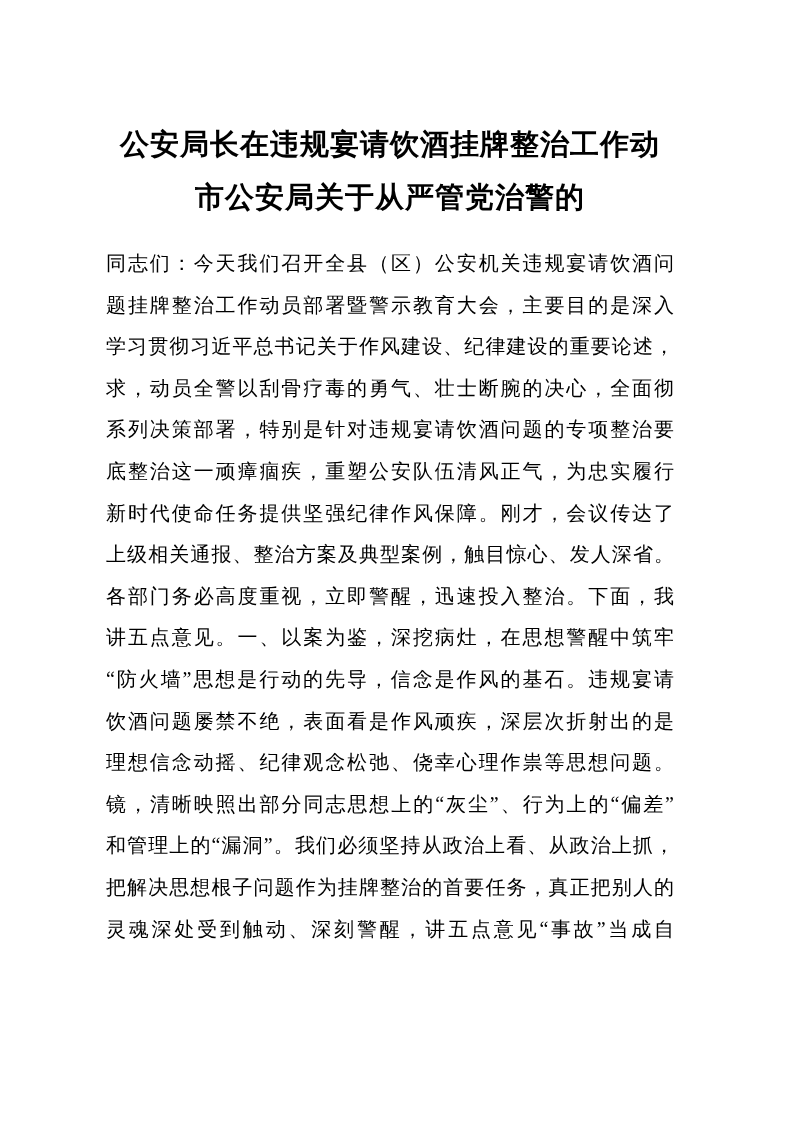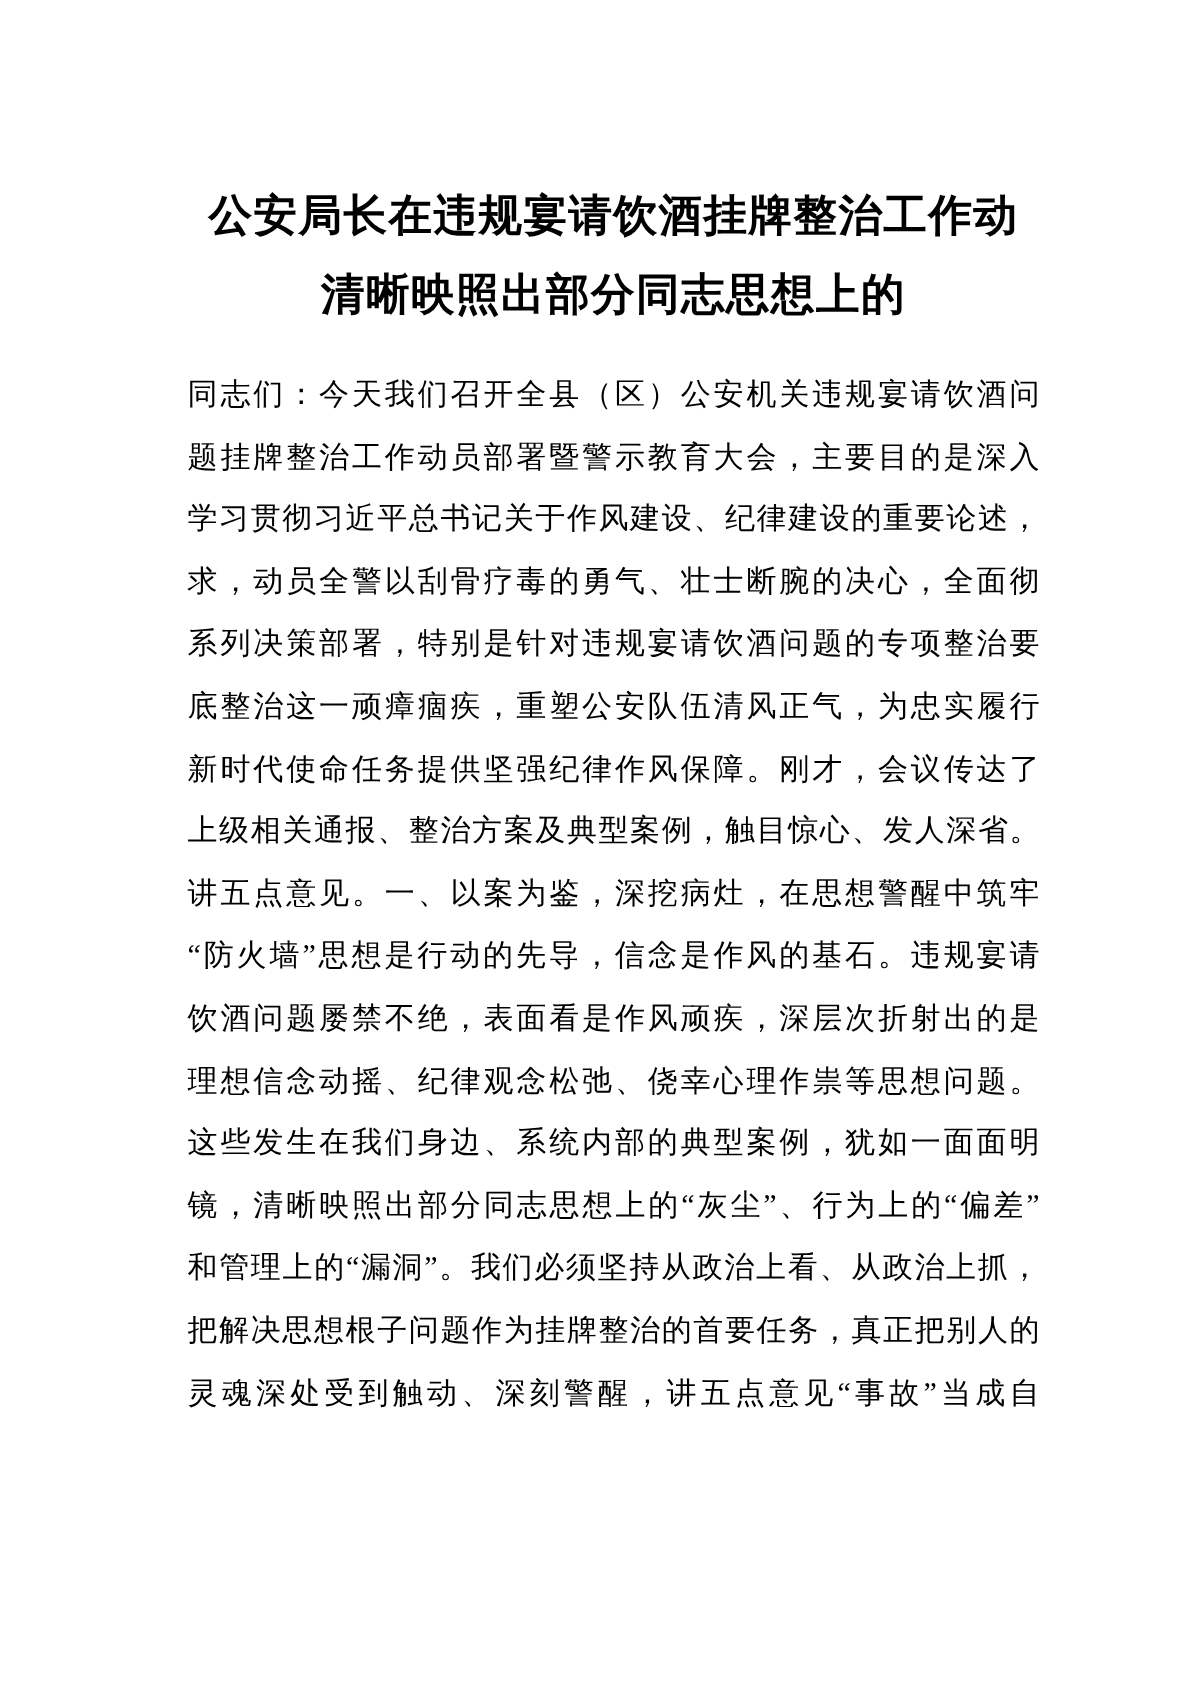--- a/index.html
+++ b/index.html
@@ -10,21 +10,21 @@
   .page {
     position: relative;
     width: 793px;
     height: 1122px;
     background: #ffffff;
     color: #000000;
     overflow: hidden;
   }
   .content {
     position: absolute;
-    left: 125px;
+    left: 106px;
     top: 0;
     width: 568px;
   }
   .doc-title {
     margin-top: 118px;
     font-family: "Liberation Sans", sans-serif;
     font-weight: bold;
     font-size: 29px;
     line-height: 53px;
     letter-spacing: 1px;
@@ -47,37 +47,37 @@
   }
 </style>
 </head>
 <body>
 
 <div class="page">
   <div class="content">
 
     <div class="doc-title">
       <div>公安局长在违规宴请饮酒挂牌整治工作动</div>
-      <div>清晰映照出部分同志思想上的</div>
+      <div>市公安局关于从严管党治警的</div>
     </div>
 
     <div class="doc-body">
       <div class="body-line">同志们：今天我们召开全县（区）公安机关违规宴请饮酒问</div>
       <div class="body-line">题挂牌整治工作动员部署暨警示教育大会，主要目的是深入</div>
       <div class="body-line">学习贯彻习近平总书记关于作风建设、纪律建设的重要论述，</div>
       <div class="body-line">求，动员全警以刮骨疗毒的勇气、壮士断腕的决心，全面彻</div>
       <div class="body-line">系列决策部署，特别是针对违规宴请饮酒问题的专项整治要</div>
       <div class="body-line">底整治这一顽瘴痼疾，重塑公安队伍清风正气，为忠实履行</div>
       <div class="body-line">新时代使命任务提供坚强纪律作风保障。刚才，会议传达了</div>
       <div class="body-line">上级相关通报、整治方案及典型案例，触目惊心、发人深省。</div>
+      <div class="body-line">各部门务必高度重视，立即警醒，迅速投入整治。下面，我</div>
       <div class="body-line">讲五点意见。一、以案为鉴，深挖病灶，在思想警醒中筑牢</div>
       <div class="body-line">“防火墙”思想是行动的先导，信念是作风的基石。违规宴请</div>
       <div class="body-line">饮酒问题屡禁不绝，表面看是作风顽疾，深层次折射出的是</div>
       <div class="body-line">理想信念动摇、纪律观念松弛、侥幸心理作祟等思想问题。</div>
-      <div class="body-line">这些发生在我们身边、系统内部的典型案例，犹如一面面明</div>
       <div class="body-line">镜，清晰映照出部分同志思想上的“灰尘”、行为上的“偏差”</div>
       <div class="body-line">和管理上的“漏洞”。我们必须坚持从政治上看、从政治上抓，</div>
       <div class="body-line">把解决思想根子问题作为挂牌整治的首要任务，真正把别人的</div>
       <div class="body-line">灵魂深处受到触动、深刻警醒，讲五点意见“事故”当成自</div>
     </div>
 
   </div>
 </div>
 
 </body></html>

